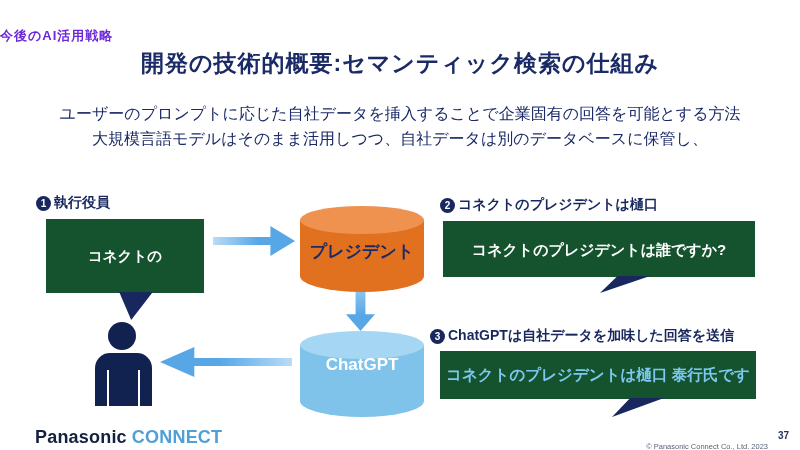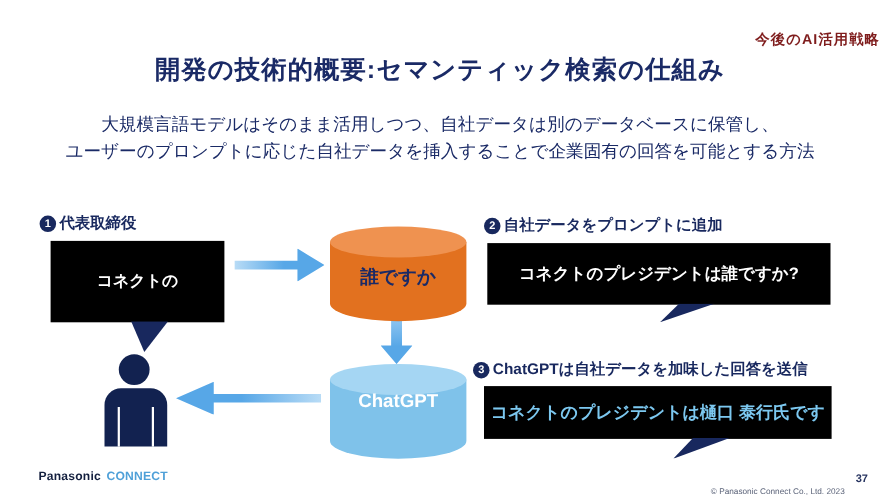--- a/index.html
+++ b/index.html
@@ -5,22 +5,22 @@
   * { margin:0; padding:0; box-sizing:border-box; }
   html,body { background:#ffffff; }
   body { font-family:"Liberation Sans","DejaVu Sans",sans-serif; }
   .slide {
     position:relative; width:800px; height:450px; background:#ffffff; overflow:hidden;
   }
   .abs { position:absolute; }
 
   
   .eyebrow {
-    top:27px; left:0; width:100%; text-align:right;
-    color:#7f1d1d; font-size:13px; font-weight:bold; letter-spacing:1px;
+    top:27px; left:0; width:100%; text-align:left;
+    color:#6d28d9; font-size:13px; font-weight:bold; letter-spacing:1px;
   }
   .title {
     top:48px; left:0; width:100%; text-align:center;
     color:#1A2A66; font-size:23px; font-weight:bold; letter-spacing:1px;
   }
   .desc {
     top:101px; left:0; width:100%; text-align:center;
     color:#1A2A66; font-size:16px; line-height:25px; font-weight:500;
   }
 
@@ -30,21 +30,21 @@
     color:#18285E; font-size:14px; font-weight:bold; white-space:nowrap;
   }
   .num-circle {
     display:inline-flex; align-items:center; justify-content:center;
     width:15px; height:15px; border-radius:50%;
     background:#18285E; color:#ffffff; font-size:10px; font-weight:bold; flex:0 0 auto;
   }
 
   
   .bubble {
-    background:#000000; color:#ffffff; font-weight:bold;
+    background:#14532d; color:#ffffff; font-weight:bold;
     display:flex; flex-direction:column; align-items:center; justify-content:center;
   }
   .bubble-tail { background:#18285E; }
   .tail-down  { clip-path:polygon(15% 0, 85% 0, 40% 100%); }
   .tail-down-left { clip-path:polygon(35% 0, 100% 0, 0 100%); }
 
   .bubble1 { left:46px; top:219px; width:158px; height:74px; font-size:14.5px; line-height:24px; text-align:center; }
   .tail1   { left:112px; top:292px; width:48px; height:28px; }
 
   .bubble2 { left:443px; top:221px; width:312px; height:56px; line-height:25px; text-align:center; }
@@ -89,63 +89,63 @@
     clip-path:polygon(100% 37%, 26% 37%, 26% 0, 0 50%, 26% 100%, 26% 63%, 100% 63%);
   }
 
   
   .person-head { left:108px; top:322px; width:28px; height:28px; border-radius:50%; background:#122250; }
   .person-body { left:95px; top:353px; width:57px; height:53px; border-radius:15px 15px 0 0; background:#122250; }
   .person-arm  { top:370px; width:2px; height:36px; background:#ffffff; }
   .arm-l { left:107px; } .arm-r { left:138px; }
 
   
-  .footer-logo { left:35px; top:427px; font-size:11px; font-weight:bold; letter-spacing:0.2px; white-space:nowrap; }
+  .footer-logo { left:35px; top:427px; font-size:18px; font-weight:bold; letter-spacing:0.2px; white-space:nowrap; }
   .footer-logo .pana { color:#14203F; }
   .footer-logo .conn { color:#4FA0D8; margin-left:5px; }
   .footer-copy { right:32px; top:442px; font-size:7.5px; color:#5A6278; }
   .footer-page { right:11px; top:430px; font-size:10px; font-weight:bold; color:#26335F;margin-left:20px; }
 </style>
 </head>
 <body>
 
 <div class="slide">
 
   <div class="abs eyebrow">今後のAI活用戦略</div>
   <div class="abs title">開発の技術的概要:セマンティック検索の仕組み</div>
   <div class="abs desc">
+    <div>ユーザーのプロンプトに応じた自社データを挿入することで企業固有の回答を可能とする方法</div>
     <div>大規模言語モデルはそのまま活用しつつ、自社データは別のデータベースに保管し、</div>
-    <div>ユーザーのプロンプトに応じた自社データを挿入することで企業固有の回答を可能とする方法</div>
   </div>
 
   <div class="abs step-label" style="left:36px; top:194px;">
     <span class="num-circle">1</span>
-    <span>代表取締役</span>
+    <span>執行役員</span>
   </div>
   <div class="abs bubble bubble1">
     <div>コネクトの</div>
   </div>
   <div class="abs bubble-tail tail-down tail1"></div>
 
   <div class="abs person-head"></div>
   <div class="abs person-body"></div>
   <div class="abs person-arm arm-l"></div>
   <div class="abs person-arm arm-r"></div>
 
   <div class="abs arrow-right"></div>
 
   <div class="abs cylinder cyl-data">
     <div class="cyl-body"></div>
     <div class="cyl-top"></div>
-    <div class="cyl-label">誰ですか</div>
+    <div class="cyl-label">プレジデント</div>
   </div>
 
   <div class="abs step-label" style="left:440px; top:196px;">
     <span class="num-circle">2</span>
-    <span>自社データをプロンプトに追加</span>
+    <span>コネクトのプレジデントは樋口</span>
   </div>
   <div class="abs bubble bubble2">
     <div class="q">コネクトのプレジデントは誰ですか?</div>
   </div>
   <div class="abs bubble-tail tail-down-left tail2"></div>
 
   <div class="abs arrow-down"></div>
 
   <div class="abs cylinder cyl-llm">
     <div class="cyl-body"></div>

